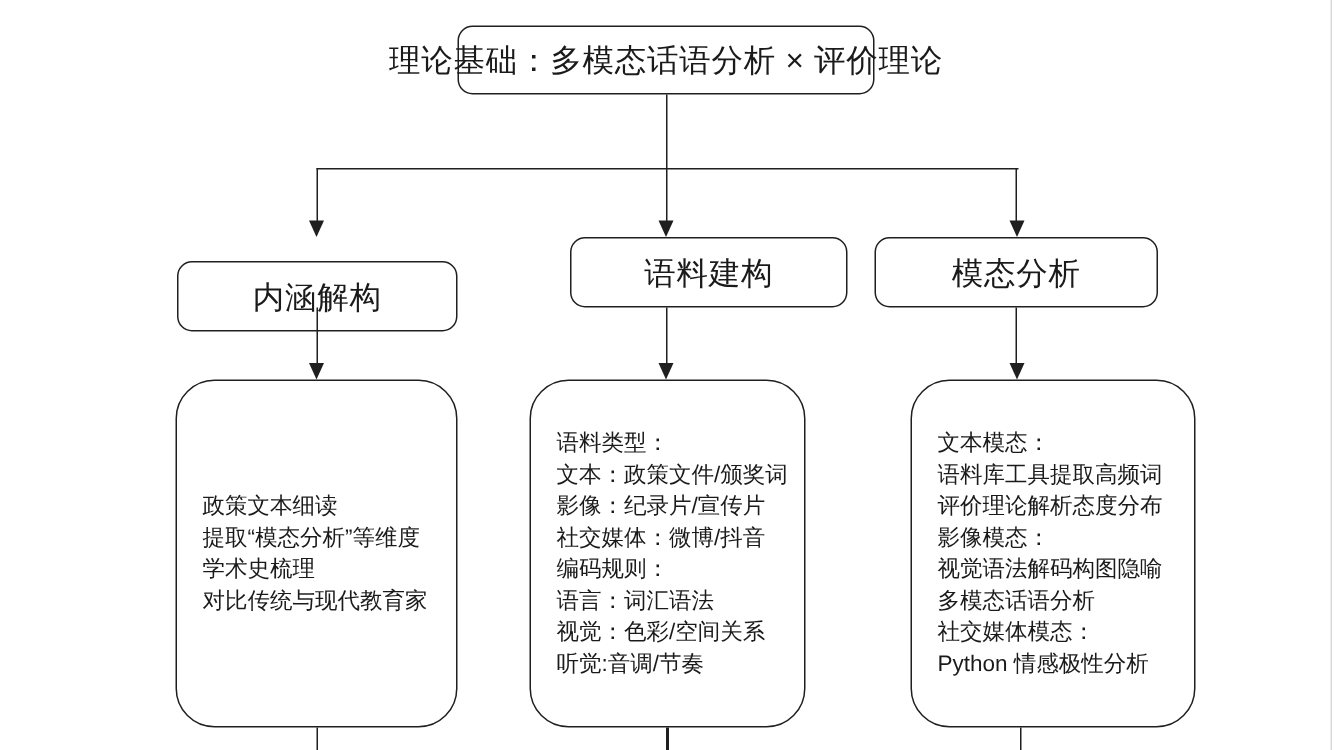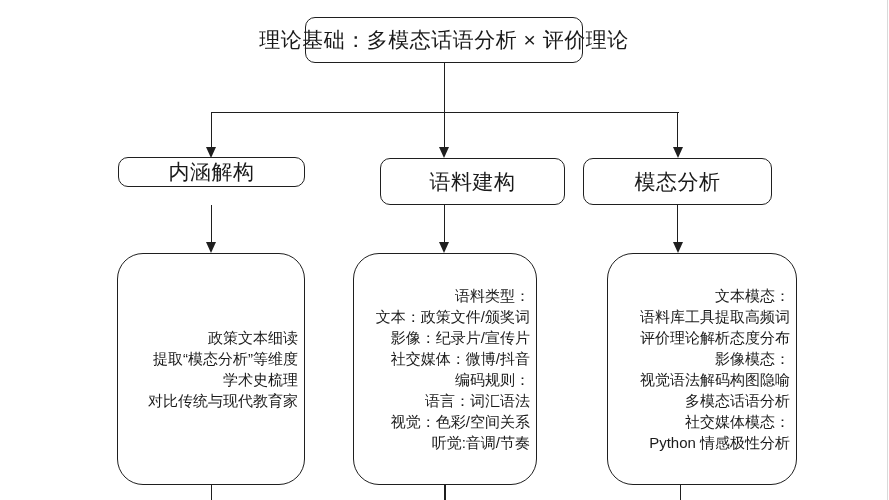--- a/index.html
+++ b/index.html
@@ -15,21 +15,20 @@
     background: #ffffff;
     overflow: hidden;
     color: #1a1a1a;
   }
   
   .node {
     position: absolute;
     background: #ffffff;
     border: 1.5px solid #1f1f1f;
     box-sizing: border-box;
-    align-items: flex-end;
   }
   .node.title-node {
     border-radius: 10px;
     display: flex;
     align-items: center;
     justify-content: center;
     font-size: 21px;
     font-weight: 500;
     letter-spacing: 0.5px;
     white-space: nowrap;
@@ -83,21 +82,21 @@
 
   <div class="line vline" style="left:210.5px; top:111.5px; height:36px;"></div>
   <div class="arrowhead" style="left:206px; top:147px;"></div>
 
   <div class="line vline" style="left:443.5px; top:111.5px; height:36px;"></div>
   <div class="arrowhead" style="left:439px; top:147px;"></div>
 
   <div class="line vline" style="left:676.8px; top:111.5px; height:36px;"></div>
   <div class="arrowhead" style="left:672.5px; top:147px;"></div>
 
-  <div class="node title-node" style="left:118px; top:157px; width:187px; height:30px;">
+  <div class="node title-node" style="left:118px; top:174px; width:187px; height:47px;">
     <span>内涵解构</span>
   </div>
   <div class="node title-node" style="left:352px; top:158px; width:185px; height:47px;margin-left:28px;">
     <span>语料建构</span>
   </div>
   <div class="node title-node" style="left:583px; top:158px; width:189px; height:47px;">
     <span>模态分析</span>
   </div>
 
   <div class="line vline" style="left:210.5px; top:205px; height:38px;"></div>

